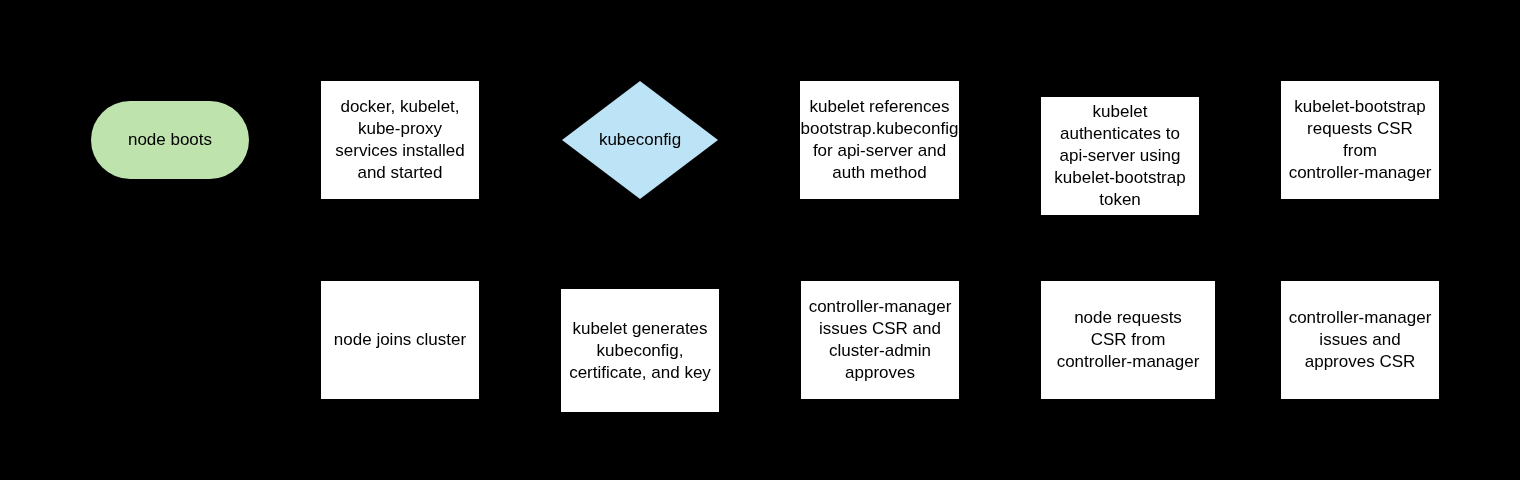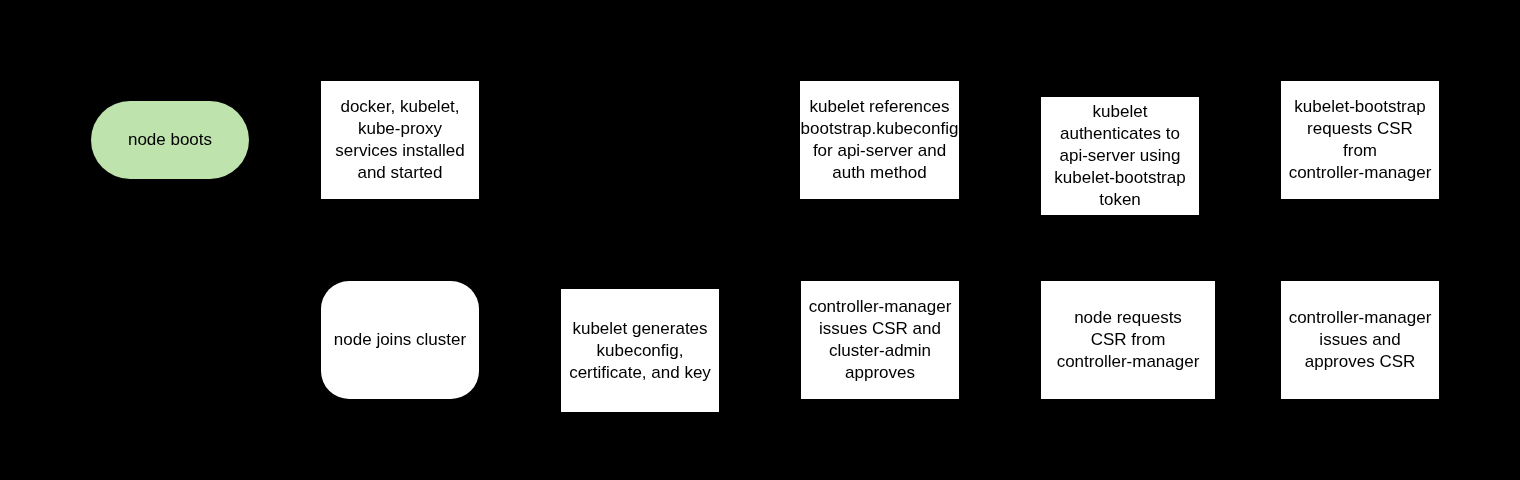--- a/index.html
+++ b/index.html
@@ -42,21 +42,21 @@
   }
   
   .pos-r1c1 { left: 91px;   top: 101px; width: 158px; height: 78px;  }
   .pos-r1c2 { left: 321px;  top: 81px;  width: 158px; height: 118px; }
   .pos-r1c3 { left: 562px;  top: 81px;  width: 156px; height: 118px; }
   .pos-r1c4 { left: 800px;  top: 81px;  width: 159px; height: 118px; }
   .pos-r1c5 { left: 1041px; top: 81px;  width: 158px; height: 118px; margin-top: 16px; }
   .pos-r1c6 { left: 1281px; top: 81px;  width: 158px; height: 118px; }
   
   .pos-r2c1 { left: 81px;   top: 300px; width: 158px; height: 78px;  }
-  .pos-r2c2 { left: 321px;  top: 281px; width: 158px; height: 118px; border-radius: 28px; }
+  .pos-r2c2 { left: 321px;  top: 281px; width: 158px; height: 118px; }
   .pos-r2c3 { left: 561px;  top: 289px; width: 158px; height: 123px; text-align: center; }
   .pos-r2c4 { left: 801px;  top: 281px; width: 158px; height: 118px; }
   .pos-r2c5 { left: 1041px; top: 281px; width: 174px; height: 118px; }
   .pos-r2c6 { left: 1281px; top: 281px; width: 158px; height: 118px; }
 </style>
 </head>
 <body>
 
 <div class="canvas">
 
@@ -64,20 +64,23 @@
     <span class="label">node boots</span>
   </div>
 
   <div class="node process pos-r1c2">
     <span class="label">docker, kubelet,
 kube-proxy
 services installed
 and started</span>
   </div>
 
+  <div class="node decision pos-r1c3">
+    <span class="label">kubeconfig</span>
+  </div>
 
   <div class="node process pos-r1c4">
     <span class="label">kubelet references
 bootstrap.kubeconfig
 for api-server and
 auth method</span>
   </div>
 
   <div class="node process pos-r1c5">
     <span class="label">kubelet

